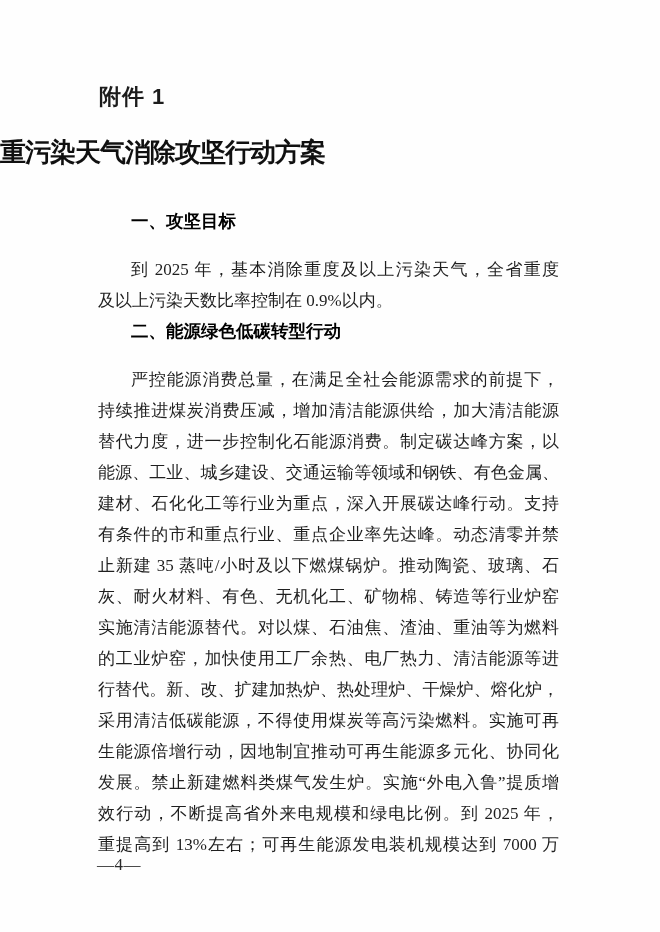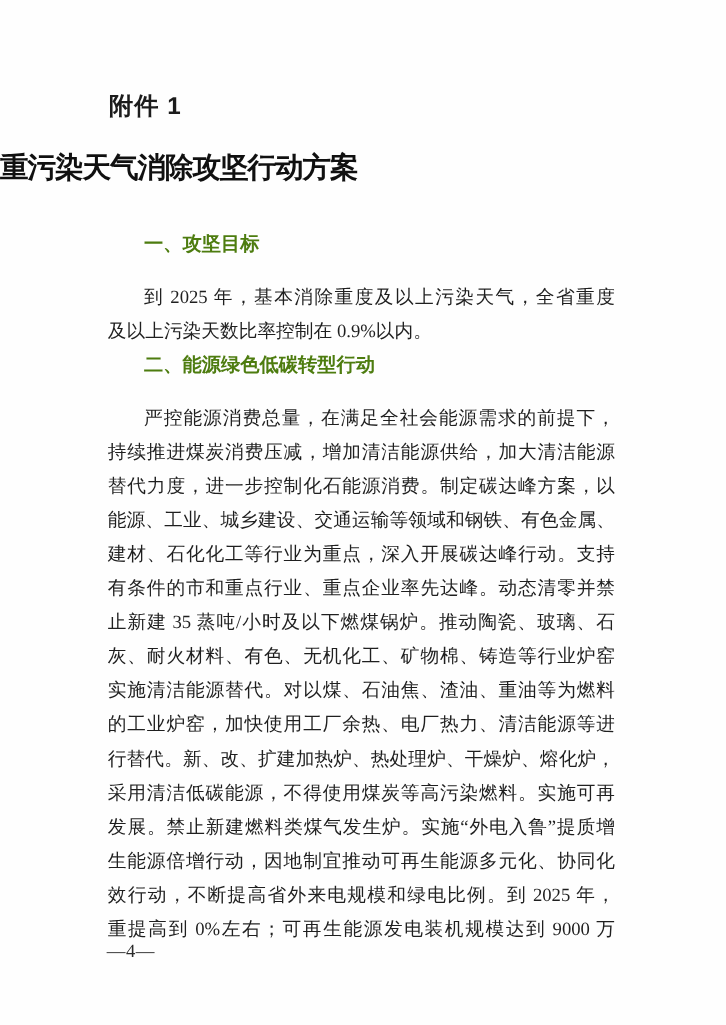--- a/index.html
+++ b/index.html
@@ -35,21 +35,21 @@
     height: 31px; line-height: 31px;
     font-size: 17px; color: #1f1f1f;
     text-align: justify; text-align-last: justify;
     white-space: nowrap; overflow: hidden;
   }
   .line.indent { text-indent: 33px; margin-top: 17px; }
   .line.last { text-align-last: left; }
   .line.heading {
     font-family: "Liberation Sans", sans-serif;
     font-weight: 700; font-size: 17.5px;
-    color: #4d7c0f;
+    color: #000000;
     text-indent: 33px;
     text-align-last: left;
   }
   .page-number {
     position: absolute; left: 97px; top: 855px;
     font-size: 17px; color: #2a2a2a;
     letter-spacing: 0.5px;
   }
 </style>
 </head>
@@ -75,22 +75,22 @@
     <div class="line">替代力度，进一步控制化石能源消费。制定碳达峰方案，以</div>
     <div class="line">能源、工业、城乡建设、交通运输等领域和钢铁、有色金属、</div>
     <div class="line">建材、石化化工等行业为重点，深入开展碳达峰行动。支持</div>
     <div class="line">有条件的市和重点行业、重点企业率先达峰。动态清零并禁</div>
     <div class="line">止新建 35 蒸吨/小时及以下燃煤锅炉。推动陶瓷、玻璃、石</div>
     <div class="line">灰、耐火材料、有色、无机化工、矿物棉、铸造等行业炉窑</div>
     <div class="line">实施清洁能源替代。对以煤、石油焦、渣油、重油等为燃料</div>
     <div class="line">的工业炉窑，加快使用工厂余热、电厂热力、清洁能源等进</div>
     <div class="line">行替代。新、改、扩建加热炉、热处理炉、干燥炉、熔化炉，</div>
     <div class="line">采用清洁低碳能源，不得使用煤炭等高污染燃料。实施可再</div>
+    <div class="line">生能源倍增行动，因地制宜推动可再生能源多元化、协同化</div>
     <div class="line">发展。禁止新建燃料类煤气发生炉。实施“外电入鲁”提质增</div>
-    <div class="line">生能源倍增行动，因地制宜推动可再生能源多元化、协同化</div>
     <div class="line">效行动，不断提高省外来电规模和绿电比例。到 2025 年，</div>
-    <div class="line">重提高到 0%左右；可再生能源发电装机规模达到 9000 万</div>
+    <div class="line">重提高到 13%左右；可再生能源发电装机规模达到 7000 万</div>
 
   </div>
 
   <div class="page-number">—4—</div>
 
 </div>
 
 </body></html>

